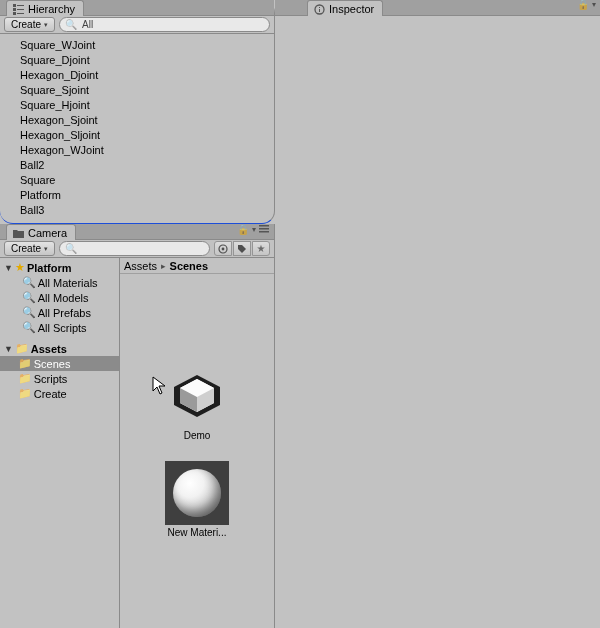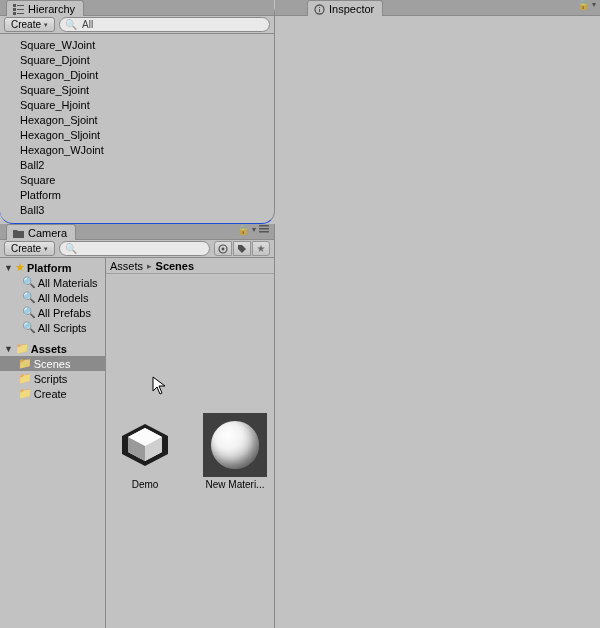--- a/index.html
+++ b/index.html
@@ -174,22 +174,24 @@
     align-items:center;
     padding: 0 4px;
     gap: 4px;
     font-size: 11px;
   }
   .bc-sep { font-size:9px; opacity:.6;}
   .grid-area {
     flex:1;
     padding: 8px 4px;
     display:flex;
+    flex-direction: column;
     align-items: center;
     gap: 20px;
+    justify-content: center;
   }
   .asset-item {
     width: 70px;
     display:flex; flex-direction:column; align-items:center;
     gap: 2px;
   }
   .asset-thumb {
     width: 64px; height: 64px;
     display:flex; align-items:center; justify-content:center;
     position: relative;

